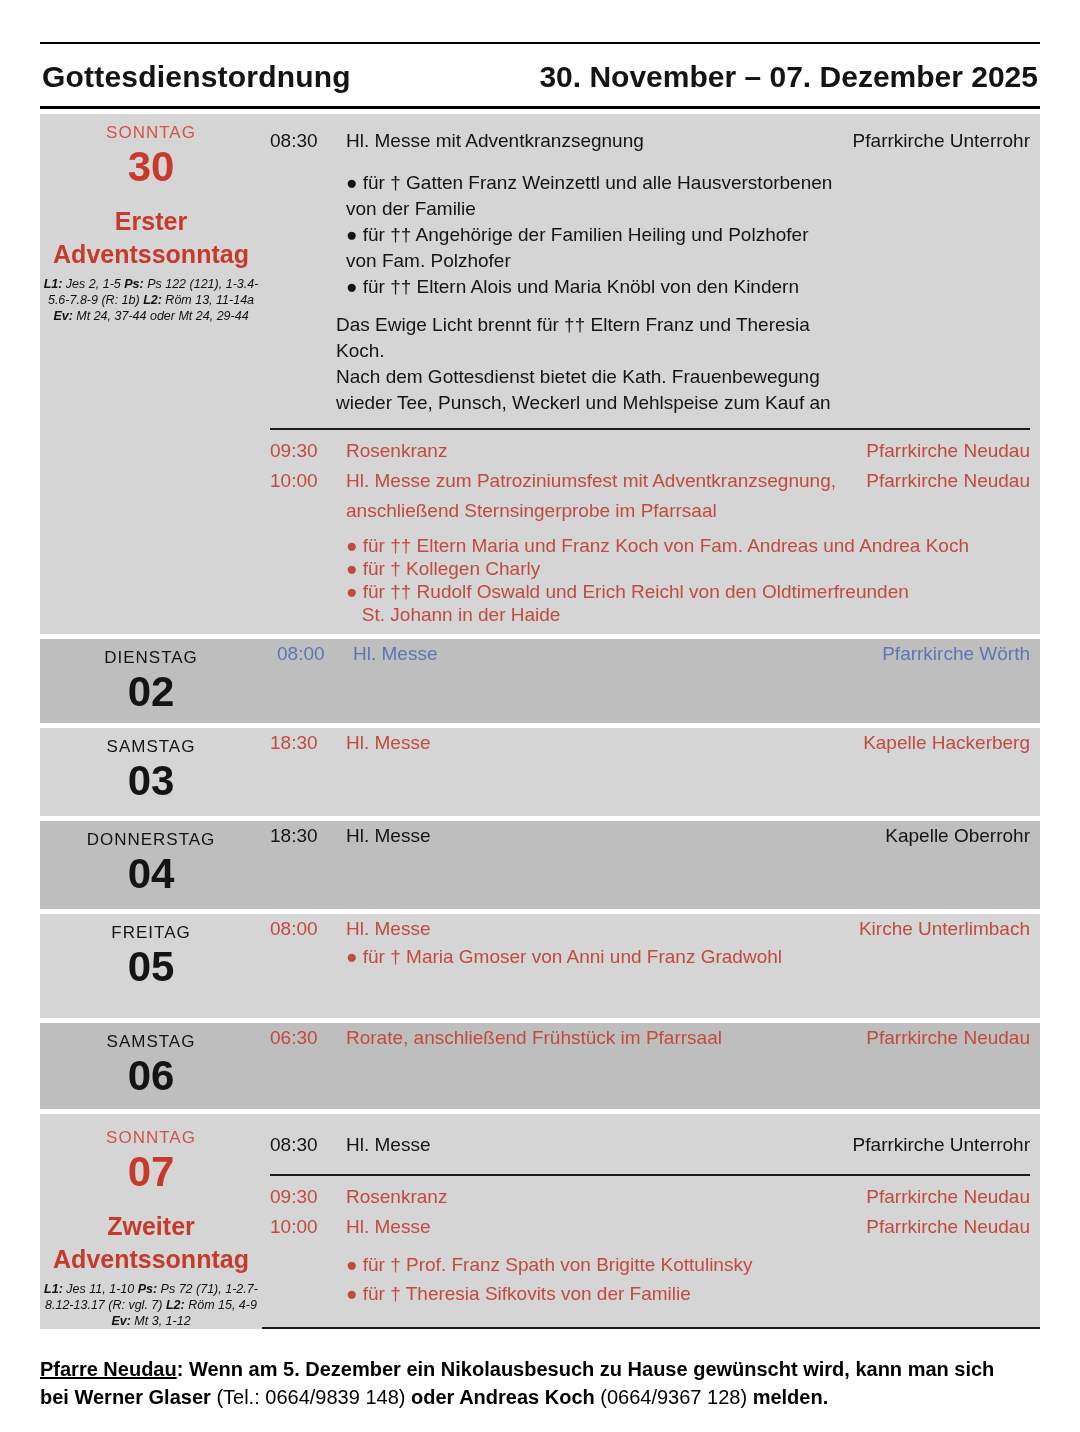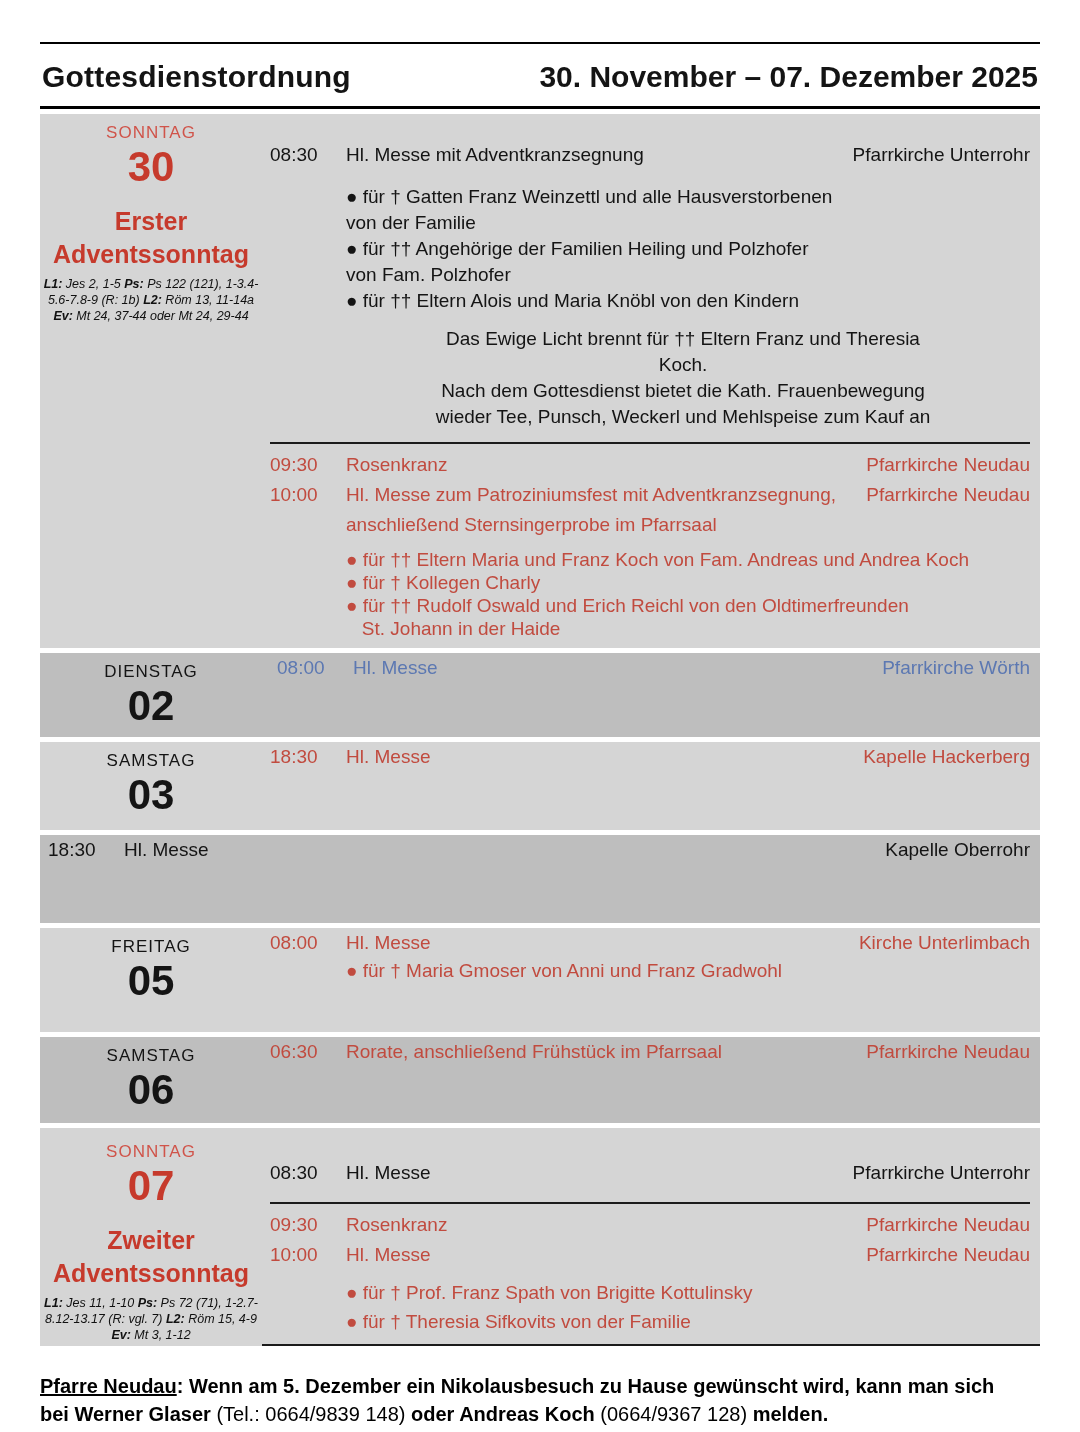--- a/index.html
+++ b/index.html
@@ -43,24 +43,24 @@
   .event .time{flex:0 0 76px;}
   .event .desc{flex:1 1 auto; white-space:pre-wrap; padding-right:12px;}
   .event .loc{flex:0 0 auto; margin-left:auto; white-space:nowrap;}
   .bullets{margin-left:76px; white-space:pre-wrap; line-height:26px;}
   .bullets.tight{line-height:23px;}
   .bullets.roomy{line-height:29px;}
   .note{margin-left:66px; white-space:pre-wrap; line-height:26px;}
   .c-black{color:var(--ink);}
   .c-red{color:var(--red-text);}
   .c-blue{color:var(--blue-text);}
-  .sub-early{padding-top:12px;margin-top:14px;}
+  .sub-early{padding-top:12px;}
   .sub-late{border-top:2px solid #1b1b1b; margin-top:12px; padding-top:6px; padding-bottom:8px;}
   .content.bordered{border-bottom:2px solid #1b1b1b;}
-  .mt14{margin-top:14px;} .mt12{margin-top:12px;text-align:center;} .mt8{margin-top:8px;}
+  .mt14{margin-top:14px;} .mt12{margin-top:12px;} .mt8{margin-top:8px;}
   .footer{margin-top:26px; font-size:20px; line-height:28px; max-width:965px; color:#000;}
   .footer .b{font-weight:bold;}
   .footer .u{font-weight:bold; text-decoration:underline;}
   .footer .r{font-weight:normal;}
 </style>
 </head>
 <body>
 
 <div class="page">
 
@@ -140,20 +140,24 @@
     <div class="content vcenter">
       <div class="event c-red">
         <span class="time">18:30</span>
         <span class="desc">Hl. Messe</span>
         <span class="loc">Kapelle Hackerberg</span>
       </div>
     </div>
   </div>
 
   <div class="row dark" style="min-height:88px;">
+    <div class="sidebar">
+      <div class="wd">DONNERSTAG</div>
+      <div class="num">04</div>
+    </div>
     <div class="content vcenter">
       <div class="event c-black">
         <span class="time">18:30</span>
         <span class="desc">Hl. Messe</span>
         <span class="loc">Kapelle Oberrohr</span>
       </div>
     </div>
   </div>
 
   <div class="row light" style="min-height:104px;">

